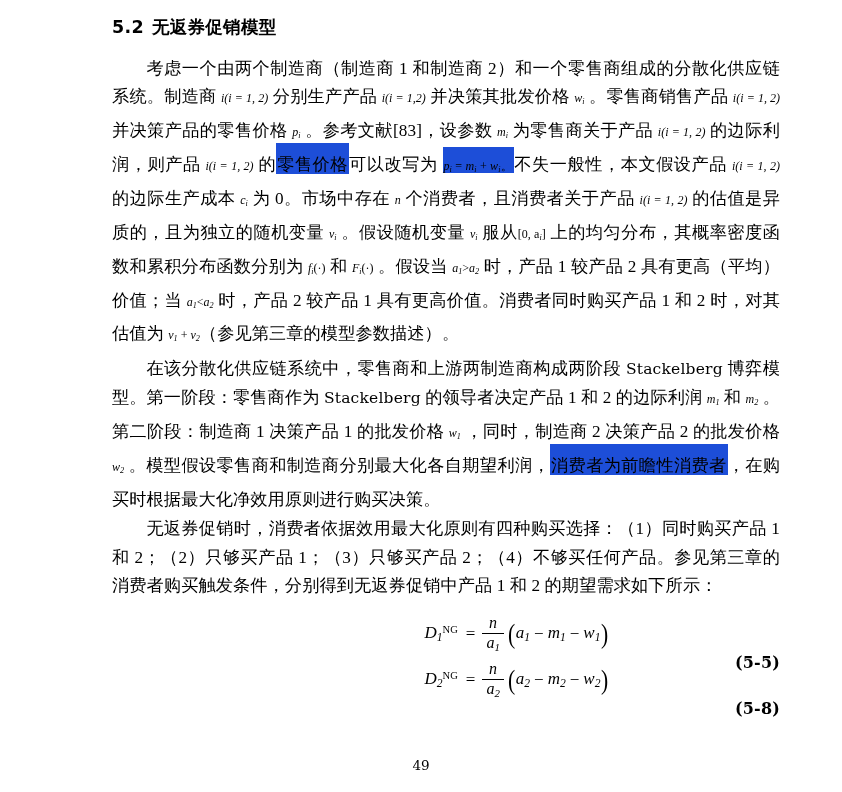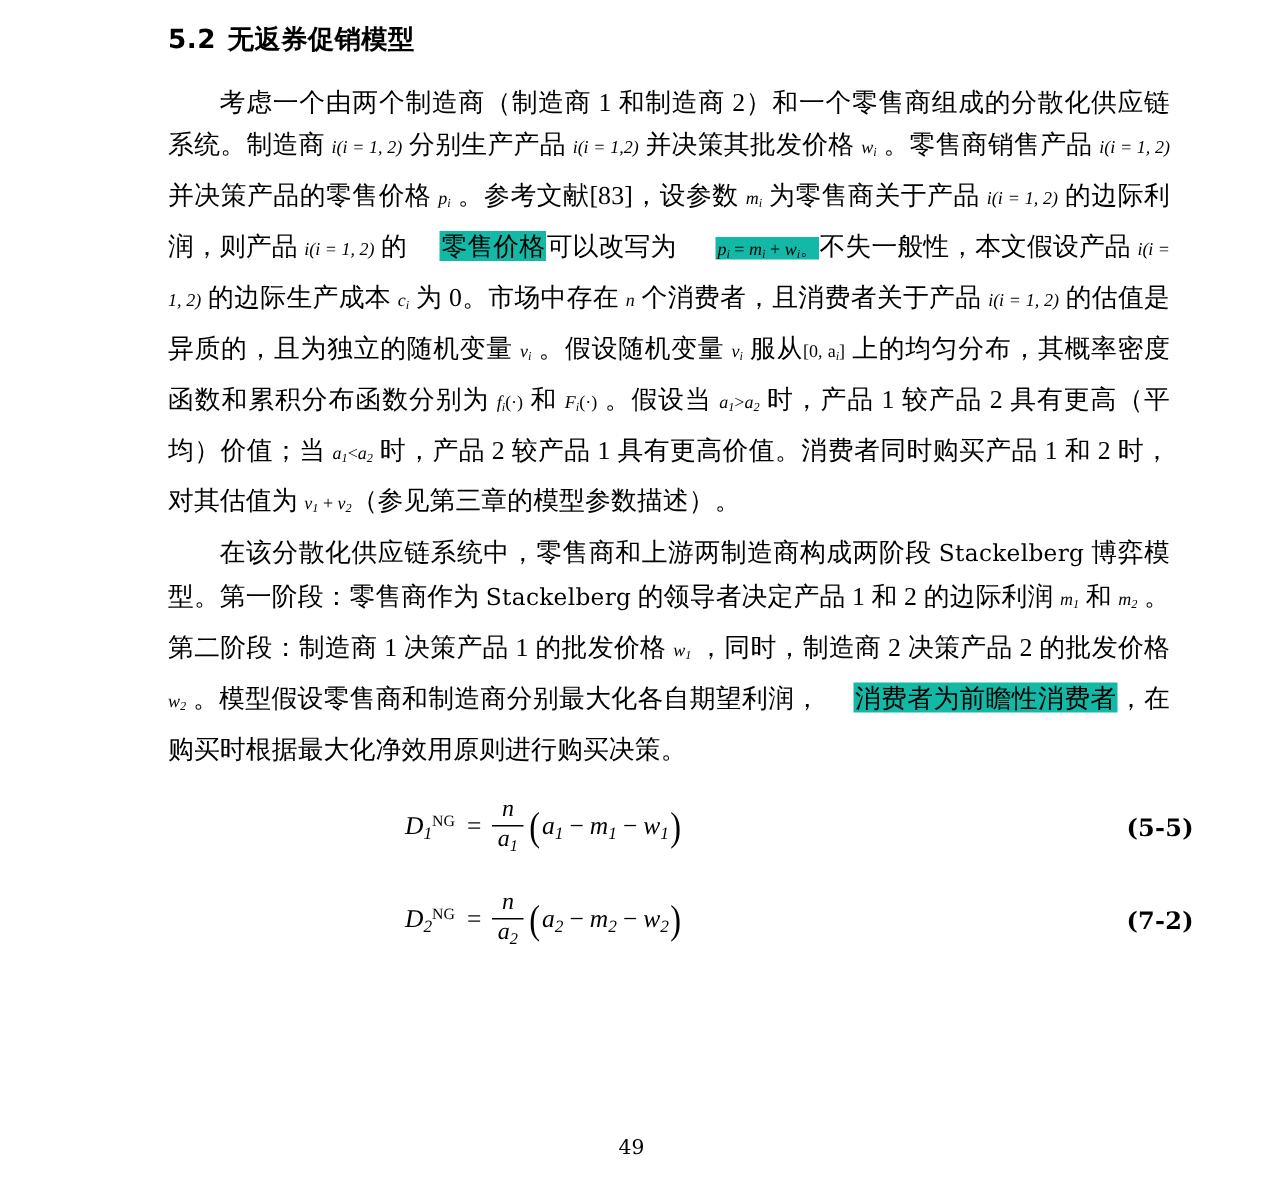--- a/index.html
+++ b/index.html
@@ -69,33 +69,33 @@
     font-style: normal;
   }
   .rm { font-style: normal; }
   .bold-latin {
     font-family: "DejaVu Serif", "Liberation Serif", serif;
     font-weight: normal;
     font-size: 15.5px;
     letter-spacing: 0.2px;
   }
   .hl {
-    background-color: #14b8a6;
-    padding: 1px 1px 0 1px;
+    background-color: #1d4ed8;
+    padding: 12px 1px 0 1px;
     box-decoration-break: clone;
-    margin-left: 22px;
     -webkit-box-decoration-break: clone;
   }
   
   .eq-row {
     display: flex;
     align-items: center;
     width: 668px;
-    margin: 16px;
+    margin: 0;
     height: 46px;
+    flex-direction: column;
   }
   .eq-row.first { margin-top: 14px; }
   .eq-body {
     margin-left: 142px;
     display: flex;
     align-items: center;
     font-size: 17px;
     font-style: italic;
     font-family: "Liberation Serif", "DejaVu Serif", serif;
   }
@@ -151,20 +151,21 @@
   <div class="content">
 
     <h2 class="section-heading">
       <span class="num">5.2</span><span>无返券促销模型</span>
     </h2>
 
     <p class="para"><span>考虑一个由两个制造商（制造商 1 和制造商 2）和一个零售商组成的分散化供应链系统。制造商 </span><span class="m">i(i = 1, 2)</span><span> 分别生产产品 </span><span class="m">i(i = 1,2)</span><span> 并决策其批发价格 </span><span class="m"><span>w</span><sub>i</sub></span><span> 。零售商销售产品 </span><span class="m">i(i = 1, 2)</span><span> 并决策产品的零售价格 </span><span class="m"><span>p</span><sub>i</sub></span><span> 。参考文献[83]，设参数 </span><span class="m"><span>m</span><sub>i</sub></span><span> 为零售商关于产品 </span><span class="m">i(i = 1, 2)</span><span> 的边际利润，则产品 </span><span class="m">i(i = 1, 2)</span><span> 的</span><span class="hl">零售价格</span><span>可以改写为 </span><span class="hl m"><span>p</span><sub>i</sub><span class="rm"> = </span><span>m</span><sub>i</sub><span class="rm"> + </span><span>w</span><sub>i</sub><span class="rm">。</span></span><span>不失一般性，本文假设产品 </span><span class="m">i(i = 1, 2)</span><span> 的边际生产成本 </span><span class="m"><span>c</span><sub>i</sub></span><span> 为 0。市场中存在 </span><span class="m">n</span><span> 个消费者，且消费者关于产品 </span><span class="m">i(i = 1, 2)</span><span> 的估值是异质的，且为独立的随机变量 </span><span class="m"><span>v</span><sub>i</sub></span><span> 。假设随机变量 </span><span class="m"><span>v</span><sub>i</sub></span><span> 服从</span><span class="m"><span class="rm">[0, a</span><sub>i</sub><span class="rm">]</span></span><span> 上的均匀分布，其概率密度函数和累积分布函数分别为 </span><span class="m"><span>f</span><sub>i</sub><span class="rm">(·)</span></span><span> 和 </span><span class="m"><span>F</span><sub>i</sub><span class="rm">(·)</span></span><span> 。假设当 </span><span class="m"><span>a</span><sub>1</sub><span class="rm">&gt;</span><span>a</span><sub>2</sub></span><span> 时，产品 1 较产品 2 具有更高（平均）价值；当 </span><span class="m"><span>a</span><sub>1</sub><span class="rm">&lt;</span><span>a</span><sub>2</sub></span><span> 时，产品 2 较产品 1 具有更高价值。消费者同时购买产品 1 和 2 时，对其估值为 </span><span class="m"><span>v</span><sub>1</sub><span class="rm"> + </span><span>v</span><sub>2</sub></span><span>（参见第三章的模型参数描述）。</span></p>
 
     <p class="para"><span>在该分散化供应链系统中，零售商和上游两制造商构成两阶段 </span><span class="bold-latin">Stackelberg</span><span> 博弈模型。第一阶段：零售商作为 </span><span class="bold-latin">Stackelberg</span><span> 的领导者决定产品 1 和 2 的边际利润 </span><span class="m"><span>m</span><sub>1</sub></span><span> 和 </span><span class="m"><span>m</span><sub>2</sub></span><span> 。第二阶段：制造商 1 决策产品 1 的批发价格 </span><span class="m"><span>w</span><sub>1</sub></span><span> ，同时，制造商 2 决策产品 2 的批发价格 </span><span class="m"><span>w</span><sub>2</sub></span><span> 。模型假设零售商和制造商分别最大化各自期望利润，</span><span class="hl">消费者为前瞻性消费者</span><span>，在购买时根据最大化净效用原则进行购买决策。</span></p>
 
+    <p class="para"><span>无返券促销时，消费者依据效用最大化原则有四种购买选择：（1）同时购买产品 1 和 2；（2）只够买产品 1；（3）只够买产品 2；（4）不够买任何产品。参见第三章的消费者购买触发条件，分别得到无返券促销中产品 1 和 2 的期望需求如下所示：</span></p>
 
     <div class="eq-row first">
       <div class="eq-body">
         <span class="eq-lhs"><span>D</span><sub>1</sub><sup>NG</sup></span>
         <span class="op">=</span>
         <span class="frac">
           <span class="numer">n</span>
           <span class="denom"><span>a</span><sub>1</sub></span>
         </span>
         <span class="paren-big">(</span>
@@ -187,19 +188,19 @@
           <span class="denom"><span>a</span><sub>2</sub></span>
         </span>
         <span class="paren-big">(</span>
         <span><span>a</span><sub>2</sub></span>
         <span class="op">−</span>
         <span><span>m</span><sub>2</sub></span>
         <span class="op">−</span>
         <span><span>w</span><sub>2</sub></span>
         <span class="paren-big">)</span>
       </div>
-      <div class="eq-num">(7-2)</div>
+      <div class="eq-num">(5-8)</div>
     </div>
 
   </div>
 
   <div class="page-number">49</div>
 </div>
 
 </body></html>

